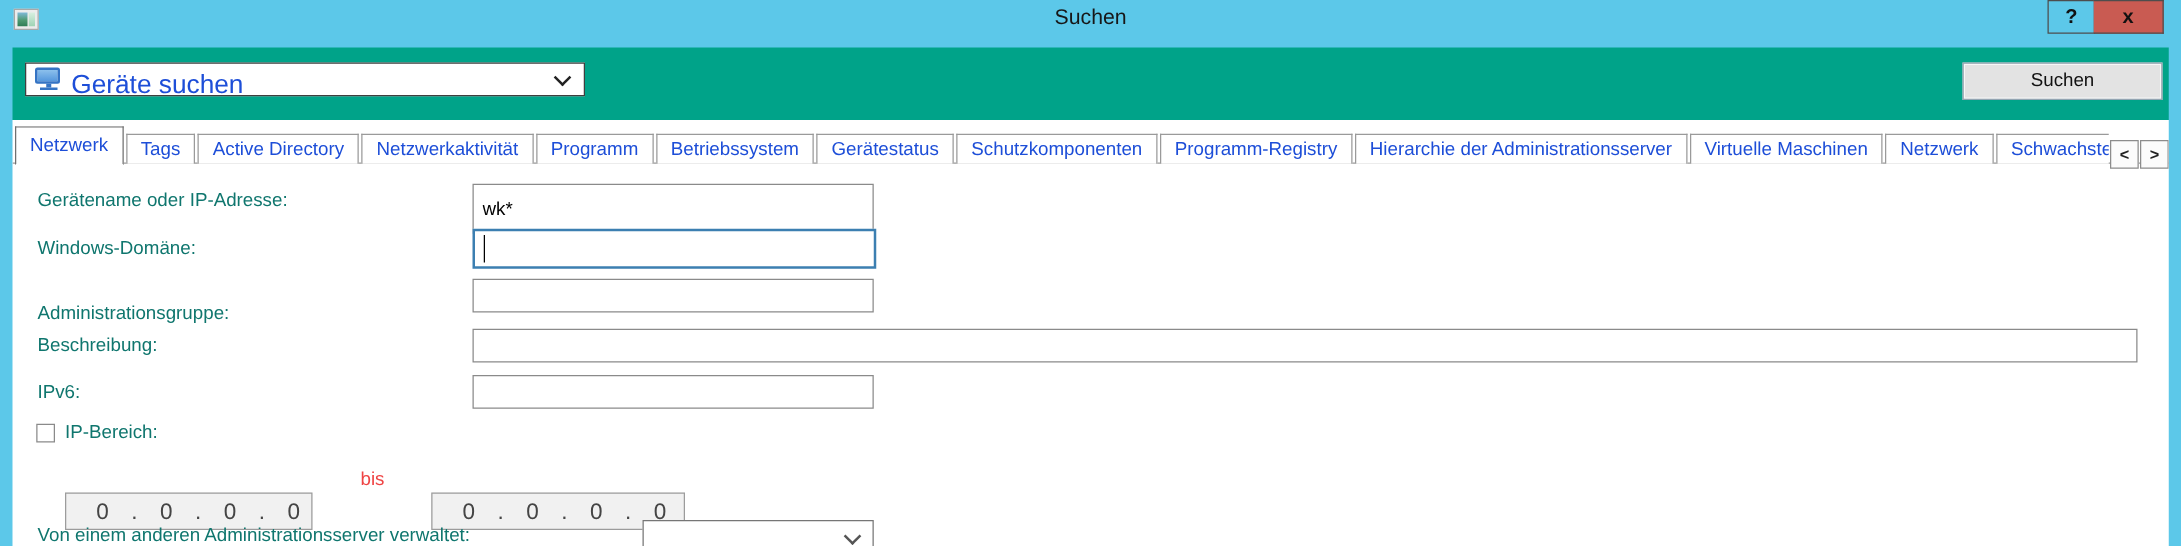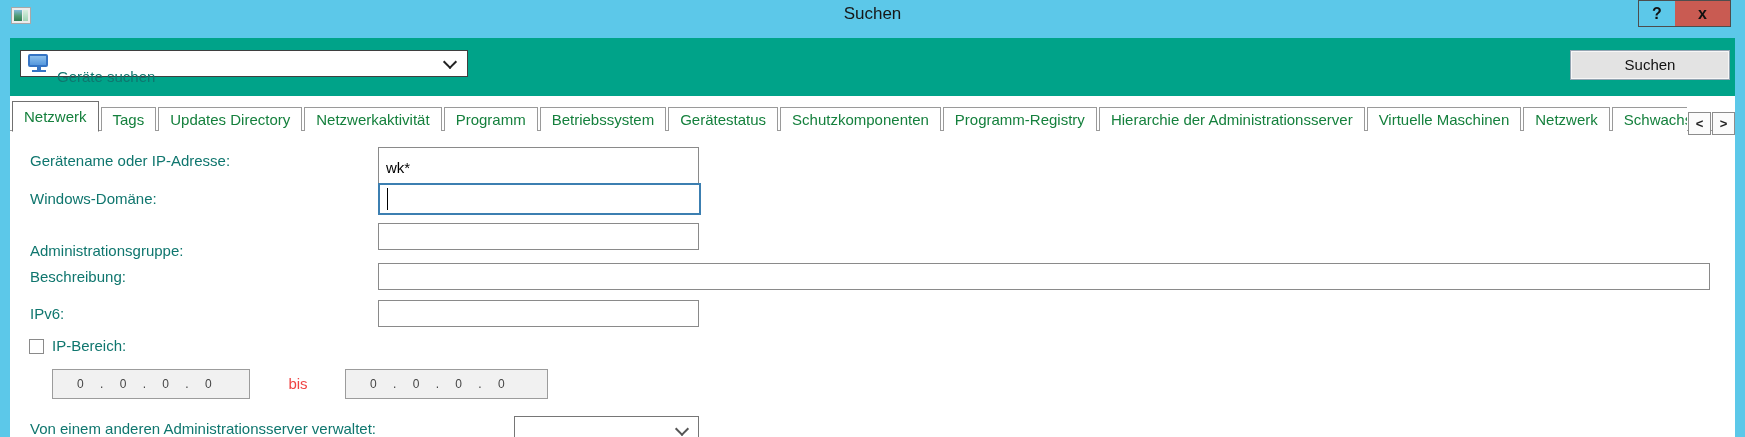--- a/index.html
+++ b/index.html
@@ -36,21 +36,21 @@
   
   .toolbar {
     position:absolute; left:10px; top:38px; width:1725px; height:58px;
     background:#00a389;
   }
   .device-combo {
     position:absolute; left:10px; top:12px; width:448px; height:27px;
     background:#fff; border:1px solid #3f3f3f; box-sizing:border-box;
   }
   .device-combo .combo-text {
-    position:absolute; left:36px; top:17px; font-size:15px; color:#0f766e;
+    position:absolute; left:36px; top:5px; font-size:21px; color:#1d4ed8;
   }
   .monitor-icon { position:absolute; left:7px; top:3px; width:22px; height:19px; }
   .monitor-icon .screen {
     position:absolute; left:0; top:0; width:20px; height:13px;
     border:2px solid #3574c4; border-radius:2px;
     background:linear-gradient(180deg,#8cc0ec,#5597dd); box-sizing:border-box;
   }
   .monitor-icon .stand { position:absolute; left:9px; top:13px; width:4px; height:3px; background:#3574c4; }
   .monitor-icon .base  { position:absolute; left:4px; top:16px; width:14px; height:2px; background:#3574c4; }
   .chev {
@@ -74,21 +74,21 @@
   .tabstrip { position:absolute; left:0; top:5px; width:1725px; height:31px; }
   .tabline { position:absolute; left:0; right:0; top:29px; height:1px; background:#9a9a9a; z-index:1; }
   .tabs-row {
     position:absolute; left:2px; right:48px; top:0; height:31px;
     display:flex; overflow:hidden; white-space:nowrap;
   }
   .tab {
     flex:0 0 auto; margin-top:6px; height:23px; line-height:23px;
     padding:0 11px; margin-right:2px; background:#fff;
     border:1px solid #9a9a9a; border-bottom:none; box-sizing:content-box;
-    font-size:15px; color:#15803d; z-index:2; position:relative; cursor:default;
+    font-size:15px; color:#1d4ed8; z-index:2; position:relative; cursor:default;
   }
   .tab.active {
     margin-top:0; height:29px; line-height:29px; z-index:3;
     border:1px solid #707070; border-bottom:1px solid #ffffff;
     font-size:15px;
   }
   .tab-scroll {
     position:absolute; top:11px; width:23px; height:23px; z-index:4;
     background:#fbfbfb; border:1px solid #8c8c8c; box-sizing:border-box;
     text-align:center; line-height:21px; font-size:13px; font-weight:bold; color:#222;
@@ -106,22 +106,22 @@
   .tinput.focused { border:2px solid #3c7fb1; }
   .caret { position:absolute; width:1px; background:#000; z-index:5; }
   .checkbox {
     position:absolute; width:15px; height:15px; box-sizing:border-box;
     background:#fff; border:1px solid #8a8a8a; appearance:none; -webkit-appearance:none;
     margin:0;
   }
   .ipbox {
     position:absolute; box-sizing:border-box; height:30px;
     background:#f1f1f1; border:1px solid #9c9c9c;
-    font-size:12px; color:#454545; line-height:28px;
-    text-align:left; padding-left:24px; word-spacing:13px;
+    font-size:18px; color:#454545; line-height:28px;
+    text-align:left; padding-left:24px; word-spacing:13px;margin-top:25px;
   }
   .bis { position:absolute; font-size:15px; color:#ef4444; text-align:center; }
   .mcombo {
     position:absolute; box-sizing:border-box; background:#fff;
     border:1px solid #767676;
   }
   .mcombo .chev { right:11px; top:7px; border-color:#555; }
 </style>
 </head>
 <body>
@@ -151,21 +151,21 @@
     <div class="search-btn">Suchen</div>
   </div>
 
   <div class="content">
 
     <div class="tabstrip">
       <div class="tabline"></div>
       <div class="tabs-row">
         <div class="tab active">Netzwerk</div>
         <div class="tab">Tags</div>
-        <div class="tab">Updates Directory</div>
+        <div class="tab">Active Directory</div>
         <div class="tab">Netzwerkaktivität</div>
         <div class="tab">Programm</div>
         <div class="tab">Betriebssystem</div>
         <div class="tab">Gerätestatus</div>
         <div class="tab">Schutzkomponenten</div>
         <div class="tab">Programm-Registry</div>
         <div class="tab">Hierarchie der Administrationsserver</div>
         <div class="tab">Virtuelle Maschinen</div>
         <div class="tab">Netzwerk</div>
         <div class="tab">Schwachstellen und Updates</div>

